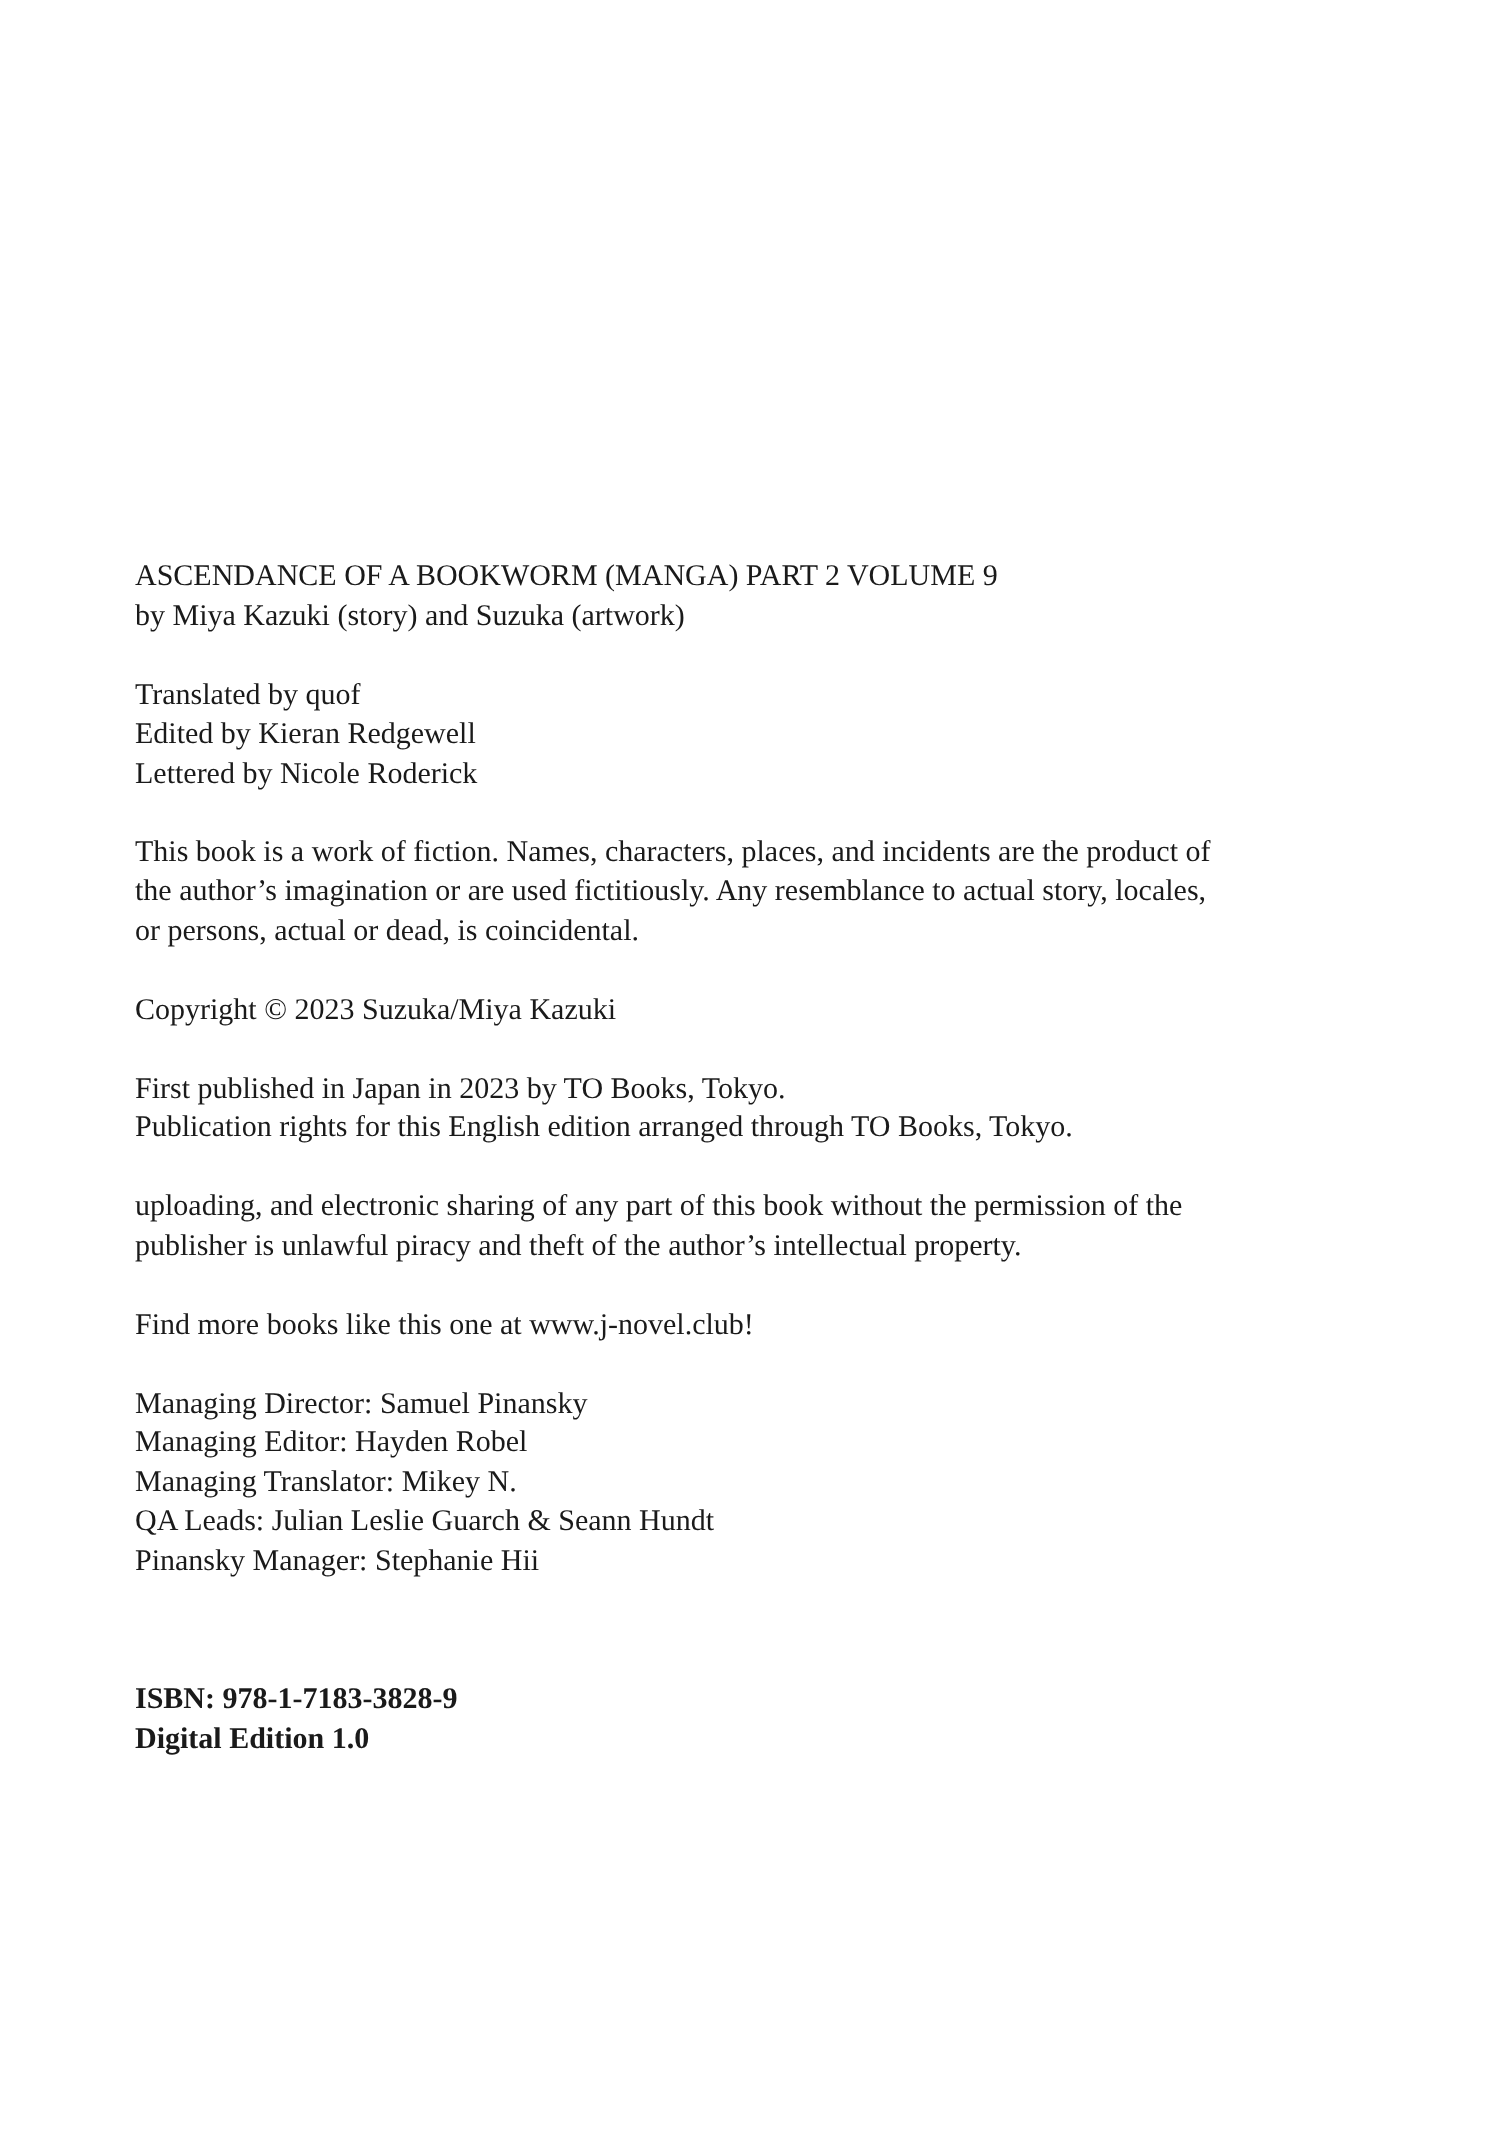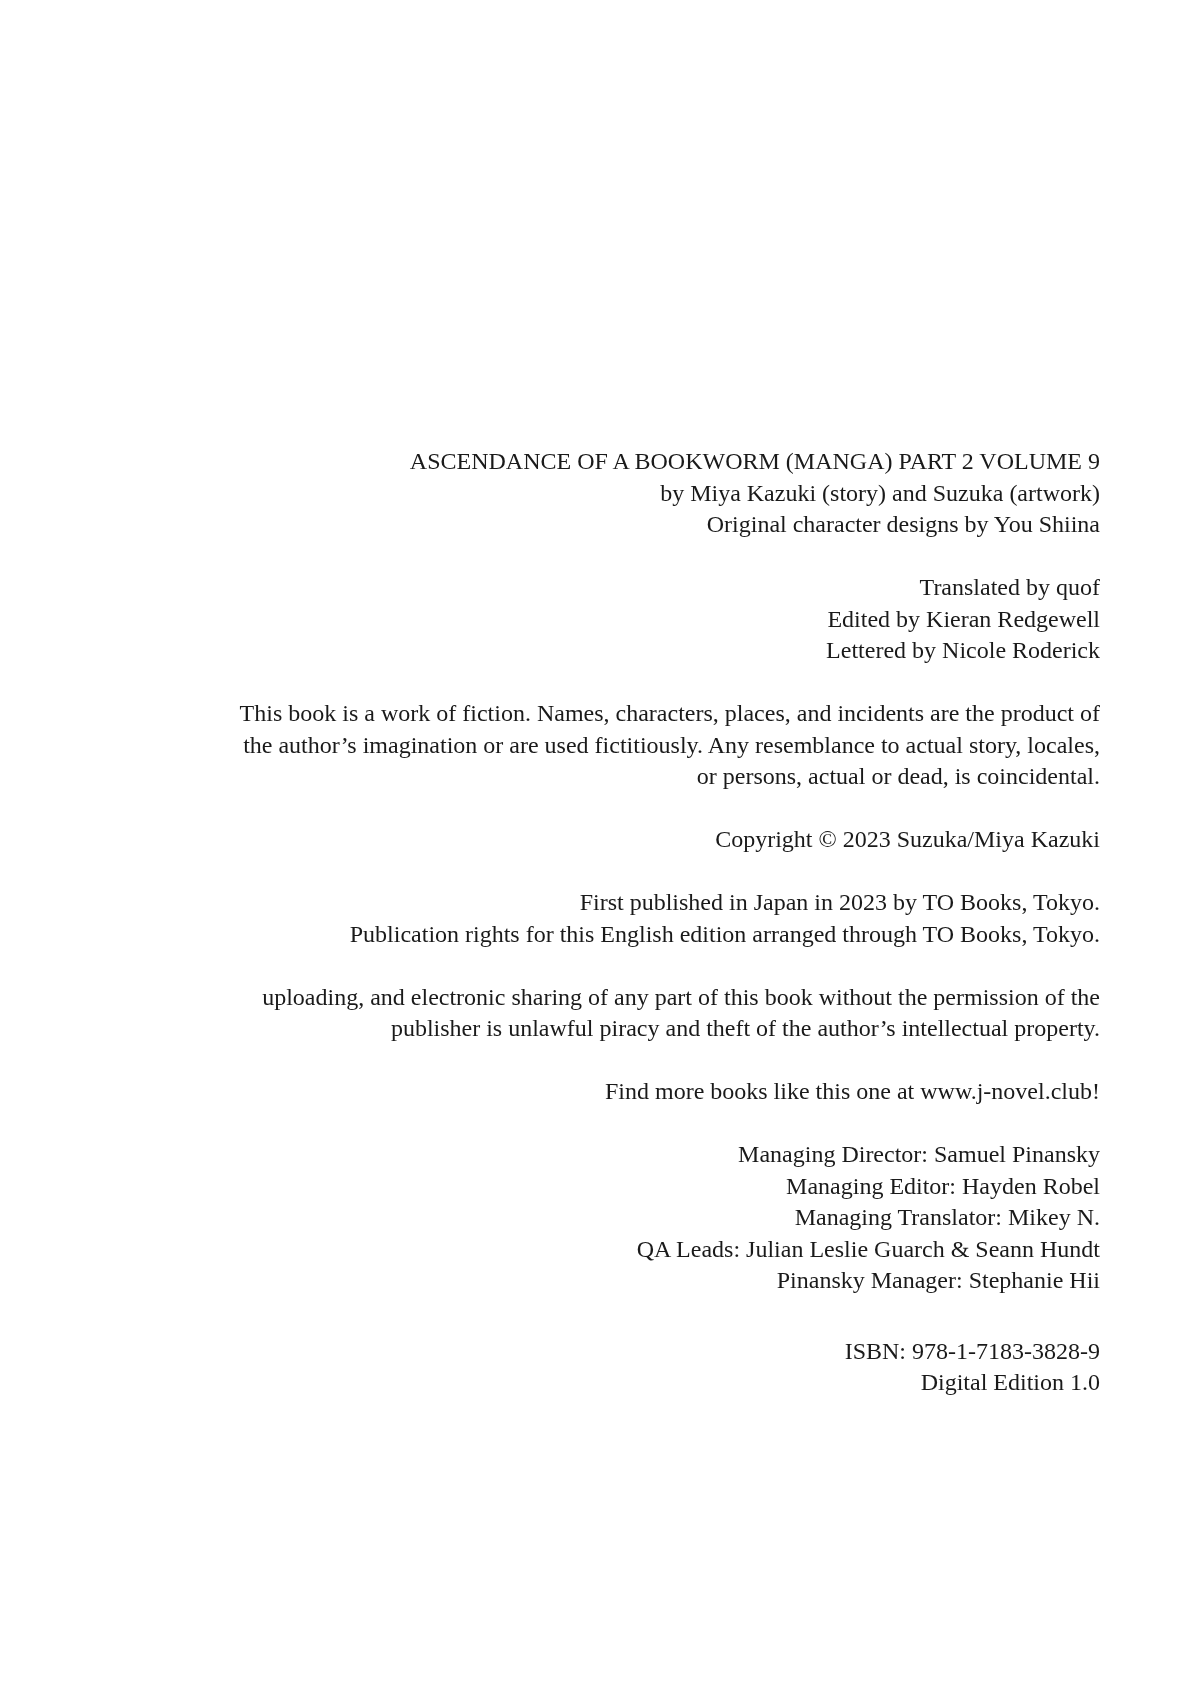--- a/index.html
+++ b/index.html
@@ -16,45 +16,44 @@
     font-family: "Liberation Serif", "DejaVu Serif", serif;
     font-size: 24px;
     line-height: 31.5px;
     color: #1a1a1a;
   }
   .colophon {
     position: absolute;
     top: 446px;
     left: 108px;
     right: 100px;
-    text-align: right;
   }
   .block {
     margin: 0 0 31.5px 0;
   }
   .block:last-child {
     margin-bottom: 0;
   }
   .block--isbn {
-    margin-top: 39px;
+    margin-top: 79px;
+    font-weight: bold;
   }
   .line {
     white-space: pre-wrap;
   }
 </style>
 </head>
 <body>
 
 <div class="page">
   <div class="colophon">
 
     <div class="block">
       <div class="line">ASCENDANCE OF A BOOKWORM (MANGA) PART 2 VOLUME 9</div>
       <div class="line">by Miya Kazuki (story) and Suzuka (artwork)</div>
-      <div class="line">Original character designs by You Shiina</div>
     </div>
 
     <div class="block">
       <div class="line">Translated by quof</div>
       <div class="line">Edited by Kieran Redgewell</div>
       <div class="line">Lettered by Nicole Roderick</div>
     </div>
 
     <div class="block">
       <div class="line">This book is a work of fiction. Names, characters, places, and incidents are the product of</div>

